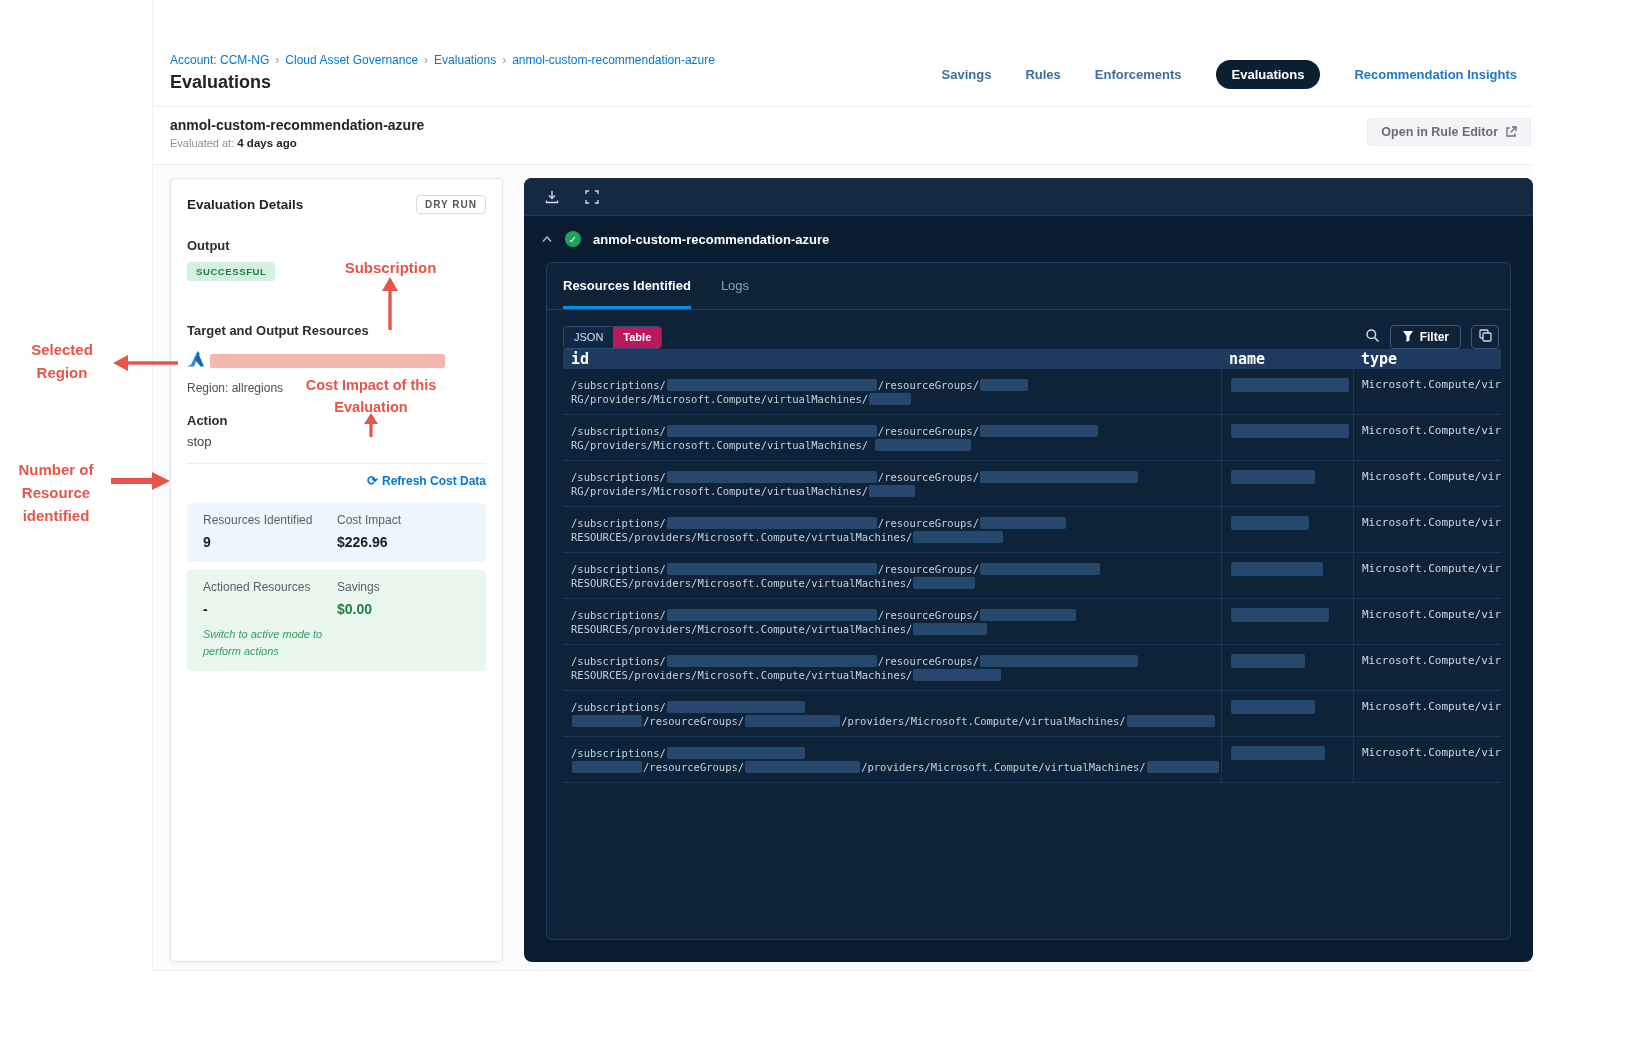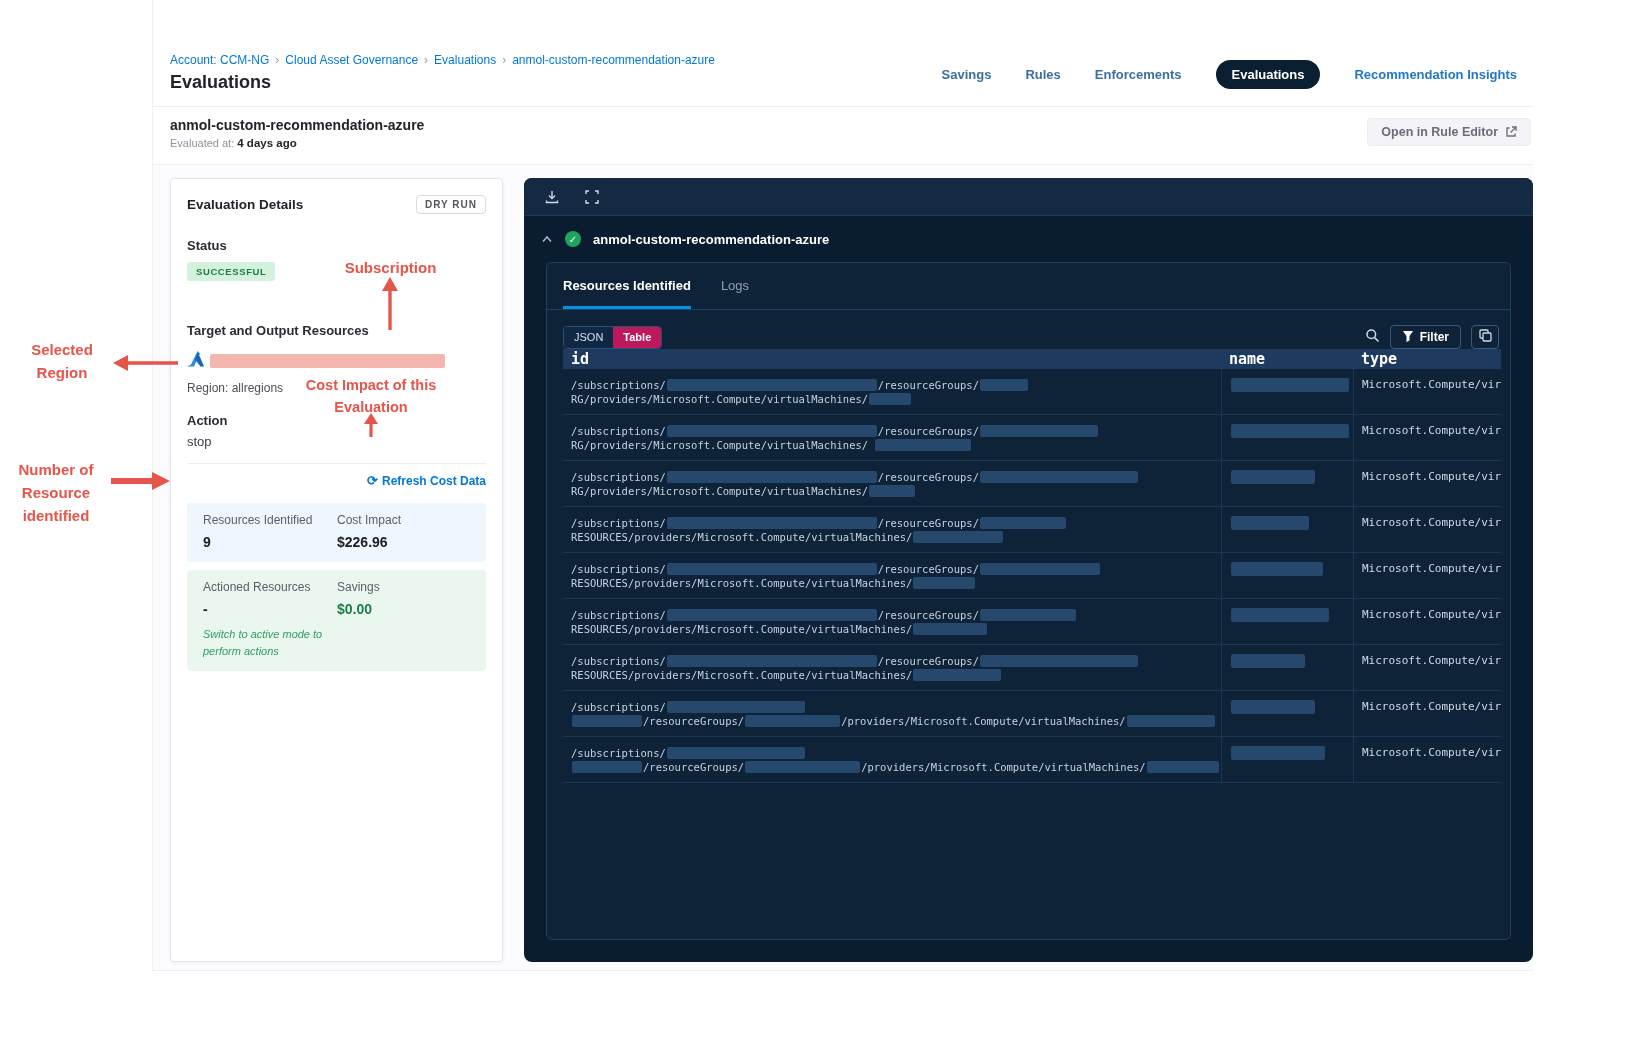--- a/index.html
+++ b/index.html
@@ -148,21 +148,21 @@
           <path d="M11 1 5.5 6.5"></path>
         </svg>
     </span>
   </div>
 
   <div class="details-card" data-interactable="false">
     <div class="card-head">
       <div class="card-title" data-interactable="false">Evaluation Details</div>
       <div class="dryrun-badge" data-interactable="false">DRY RUN</div>
     </div>
-    <div class="sec-label status-label" data-interactable="false">Status</div>
+    <div class="sec-label status-label" data-interactable="false">Output</div>
     <div><span class="success-badge" data-interactable="false">SUCCESSFUL</span></div>
     <div class="sec-label target-label" data-interactable="false">Target and Output Resources</div>
     <div class="target-row">
       <span data-interactable="false">
         <svg width="17" height="16" viewBox="0 0 17 16">
             <polygon points="10.5,0 4,13.5 0,15.5 7,15.5 13,2.5" fill="#2e8de0"></polygon>
             <polygon points="11,1.5 8,8.5 13.5,15.5 17,15.5" fill="#1766b8"></polygon>
           </svg>
       </span>
       <span class="pink-redact" data-interactable="false"></span>

